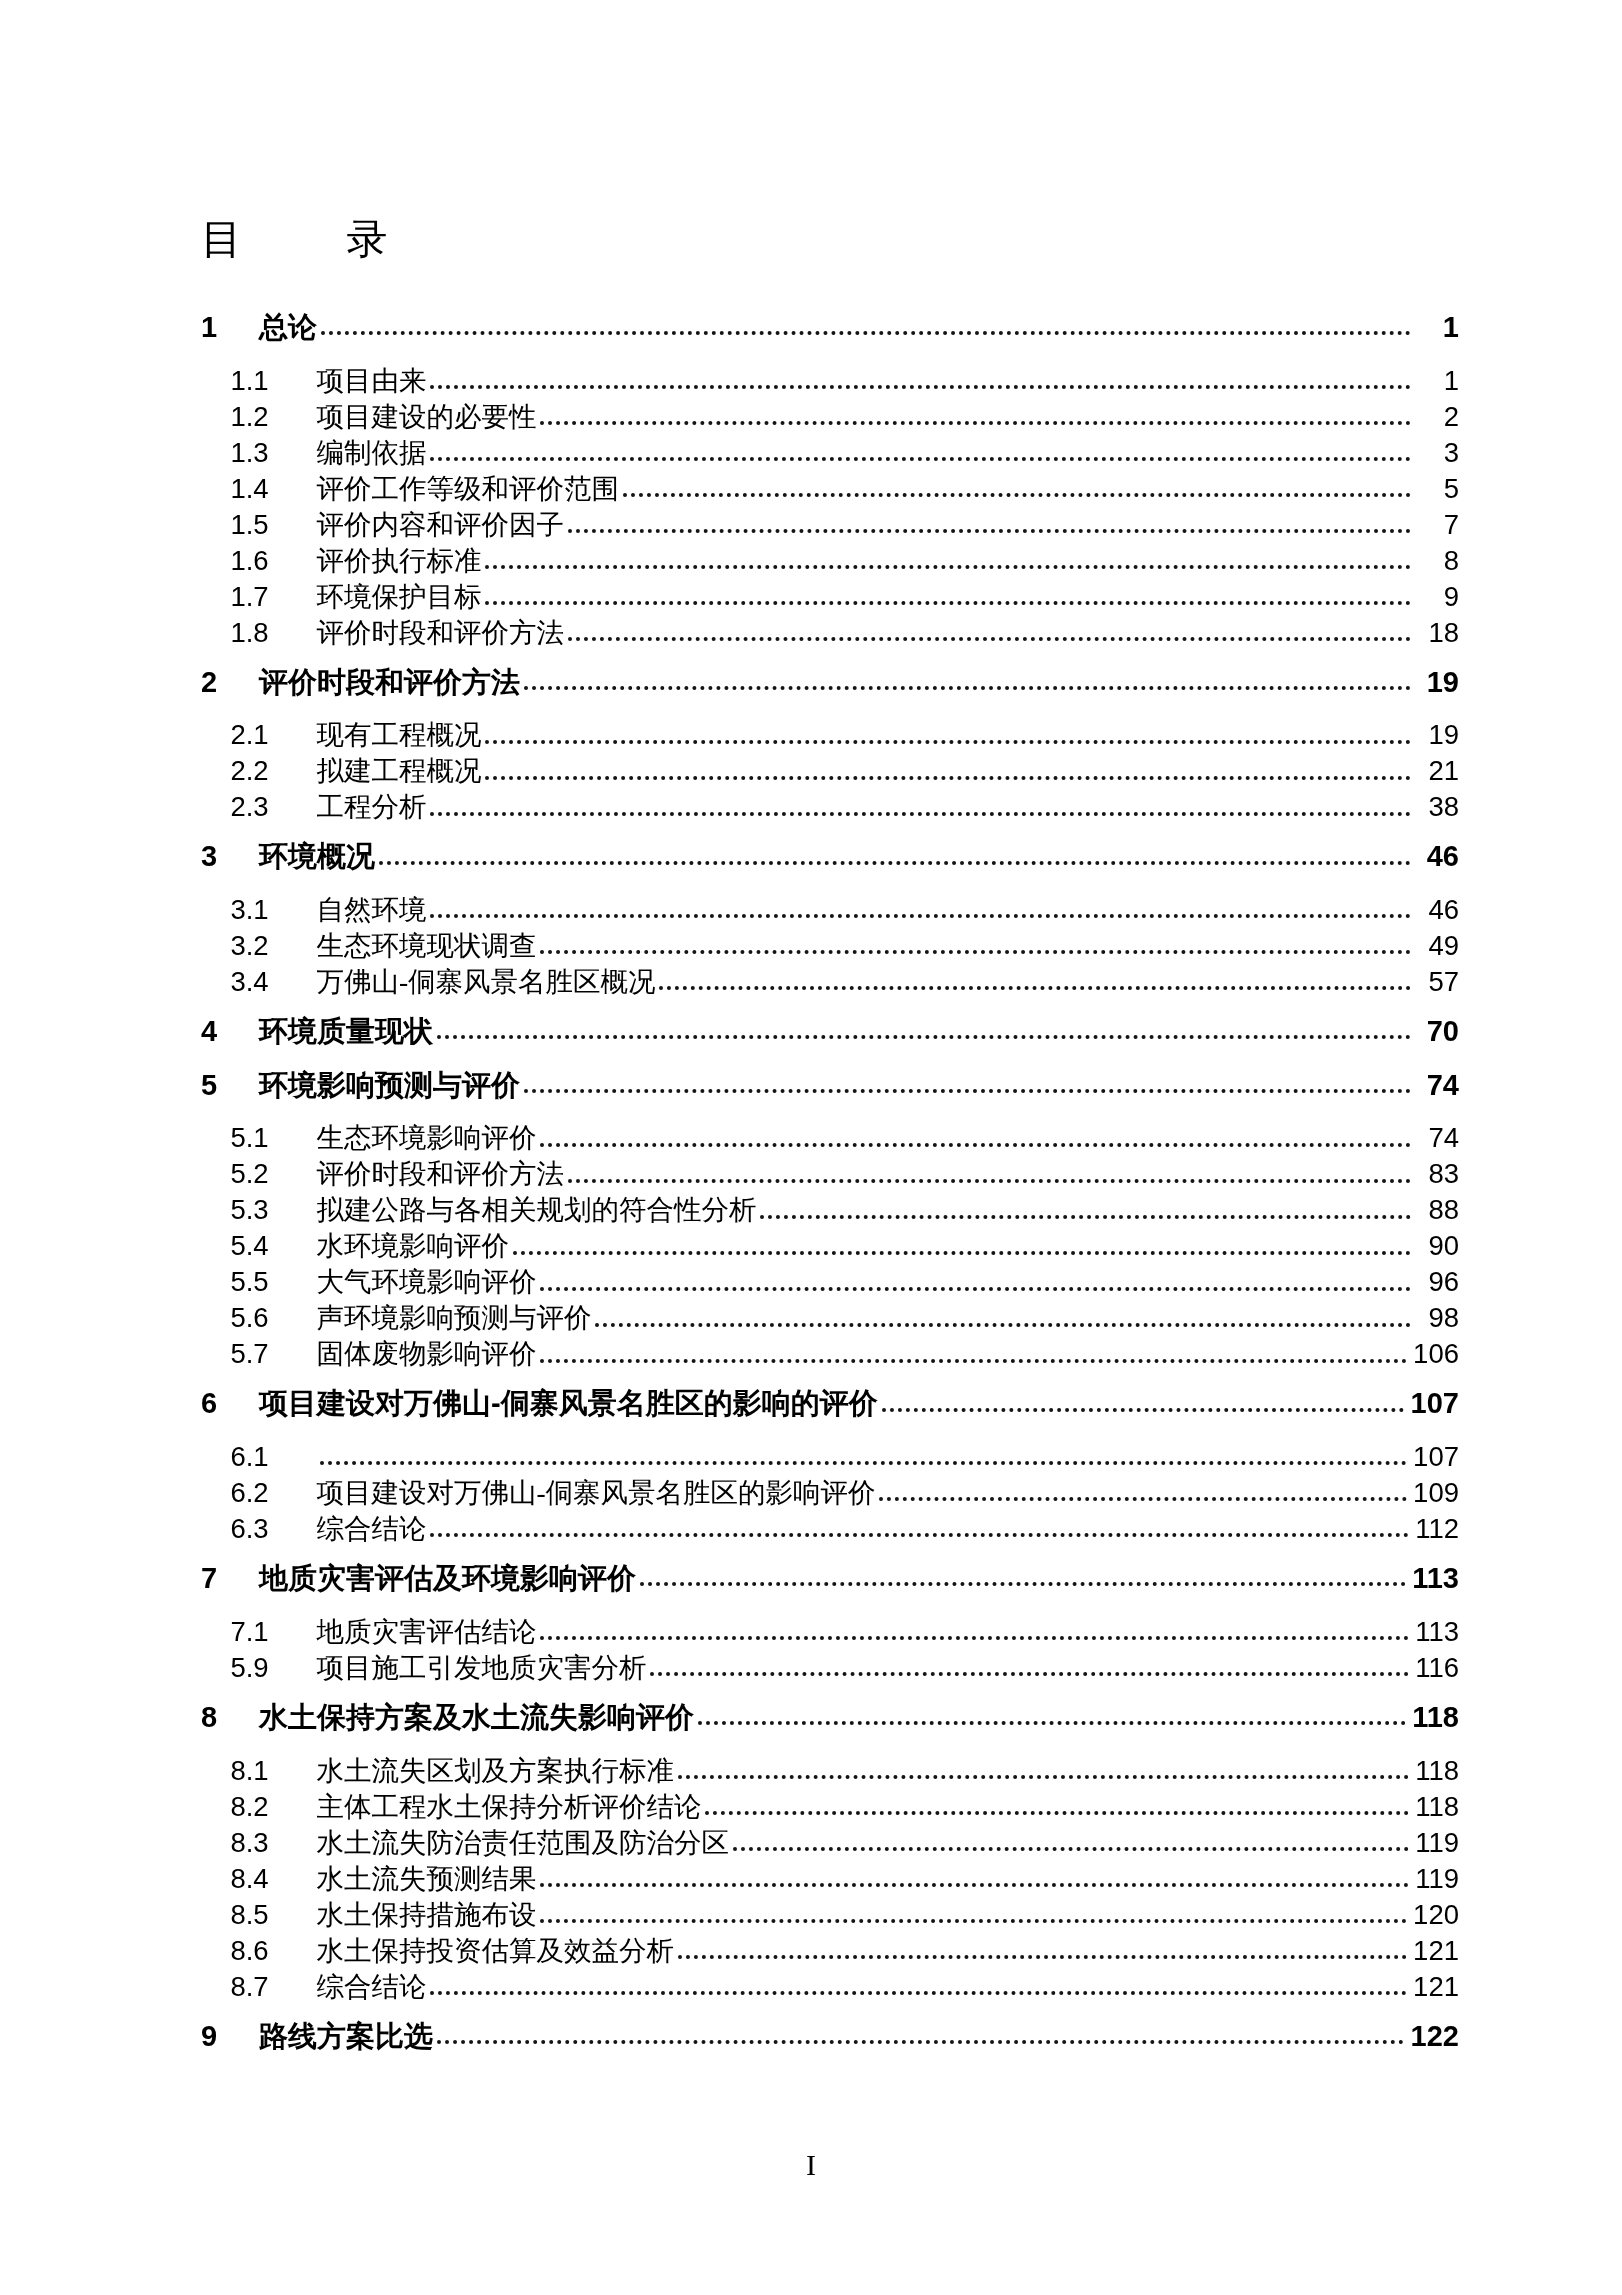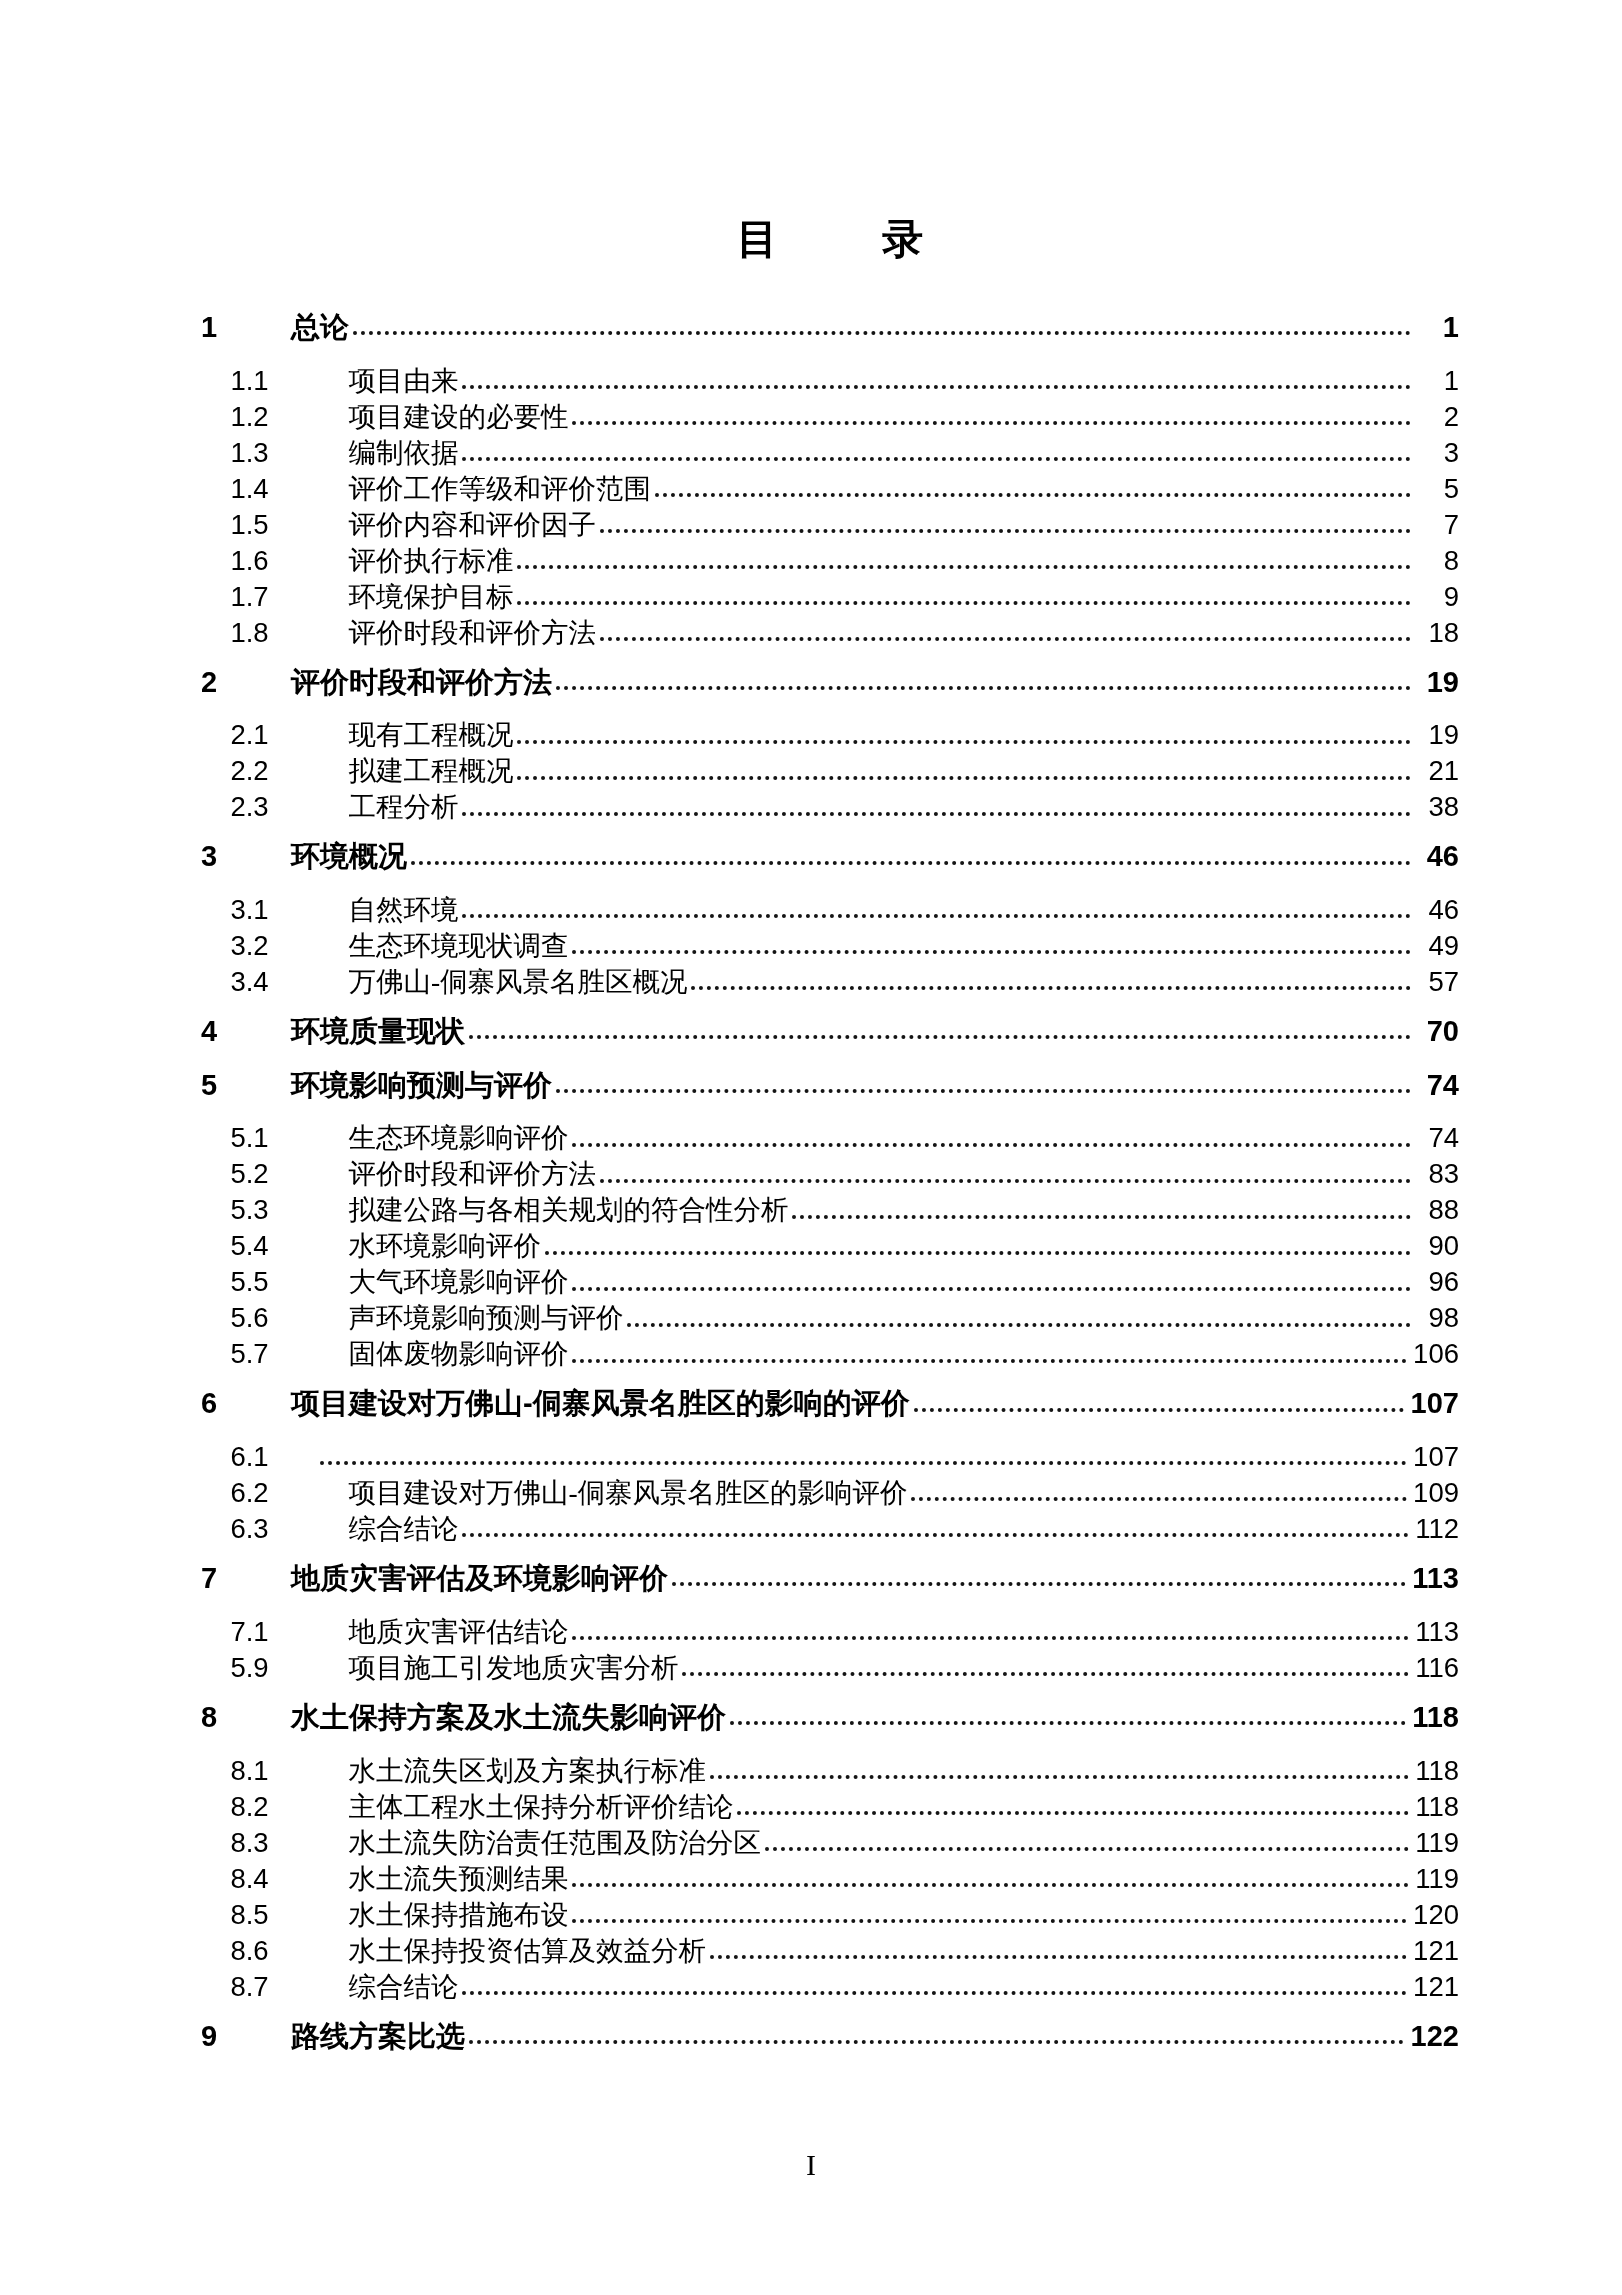--- a/index.html
+++ b/index.html
@@ -9,31 +9,30 @@
     height: 2295px;
     background: #ffffff;
     box-sizing: border-box;
     padding: 216px 163px 0 201px;
     font-family: "Liberation Sans", sans-serif;
     color: #000000;
     overflow: hidden;
   }
   .doc-title {
     margin: 0 0 47px 0;
-    text-align: center;
     font-family: "Liberation Serif", "DejaVu Serif", serif;
-    font-weight: 700;
+    font-weight: 400;
     font-size: 41px;
     line-height: 46px;
     word-spacing: 42px;
     white-space: pre;
   }
   .row { display: flex; line-height: 36px; }
   .row .num { flex: none; }
-  .row .ttl { flex: none; white-space: nowrap; margin-left: 32px; }
+  .row .ttl { flex: none; white-space: nowrap; }
   .leader {
     flex: 1 1 auto;
     min-width: 19.6px;
     align-self: flex-end;
     border-bottom: 4.6px dotted #141414;
     margin: 0 6.5px 9.8px 3.9px;
   }
   .pg { flex: none; min-width: 42px; text-align: right; }
   .chapter { font-size: 29px; font-weight: 700; margin-top: 13px; margin-bottom: 17.7px; }
   .chapter .num { width: 58px; }

